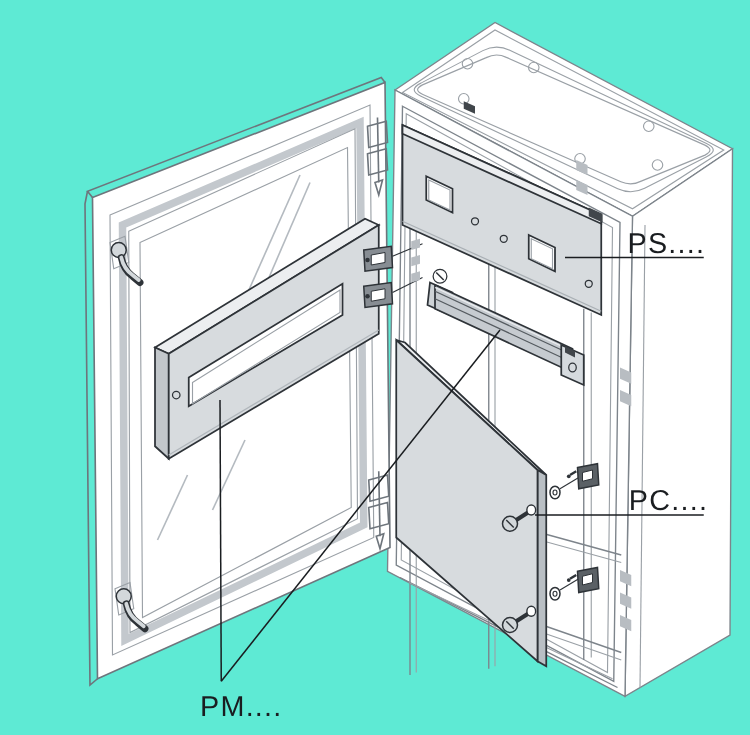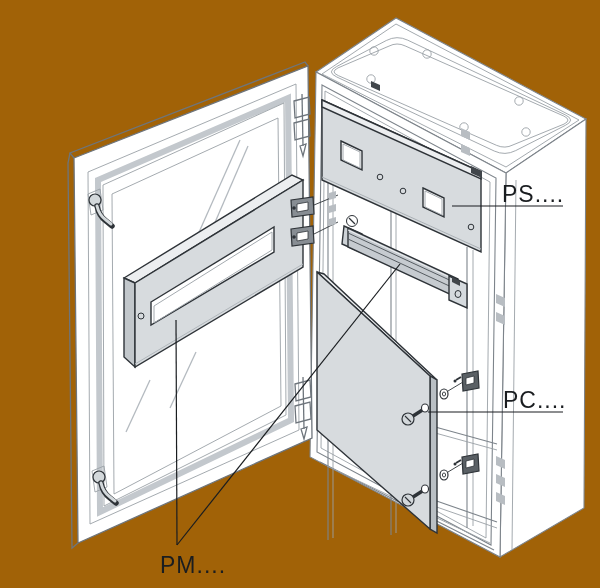--- a/index.html
+++ b/index.html
@@ -1,16 +1,16 @@
 <!DOCTYPE html>
 <html><head>
 <meta charset="utf-8">
 <style>
   html,body{margin:0;padding:0;background:#fff;}
-  .stage{position:relative;width:600px;height:588px;background:#a16207;overflow:hidden;
+  .stage{position:relative;width:600px;height:588px;background:#5eead4;overflow:hidden;
          font-family:"Liberation Sans", sans-serif;}
   svg{display:block;}
   .cab{stroke:#7d848b;stroke-width:1.1;fill:none;}
   .cabfill{stroke:#7d848b;stroke-width:1.1;fill:#ffffff;}
   .cabthin{stroke:#9aa0a6;stroke-width:0.9;fill:none;}
   .part{stroke:#2e3338;stroke-width:1.4;}
   .partthin{stroke:#2e3338;stroke-width:1;fill:none;}
   .doorln{stroke:#6e757c;stroke-width:1.3;fill:none;}
   .doorfill{stroke:#6e757c;stroke-width:1.3;fill:#ffffff;}
   .shine{stroke:#b4bac0;stroke-width:1.3;fill:none;}

